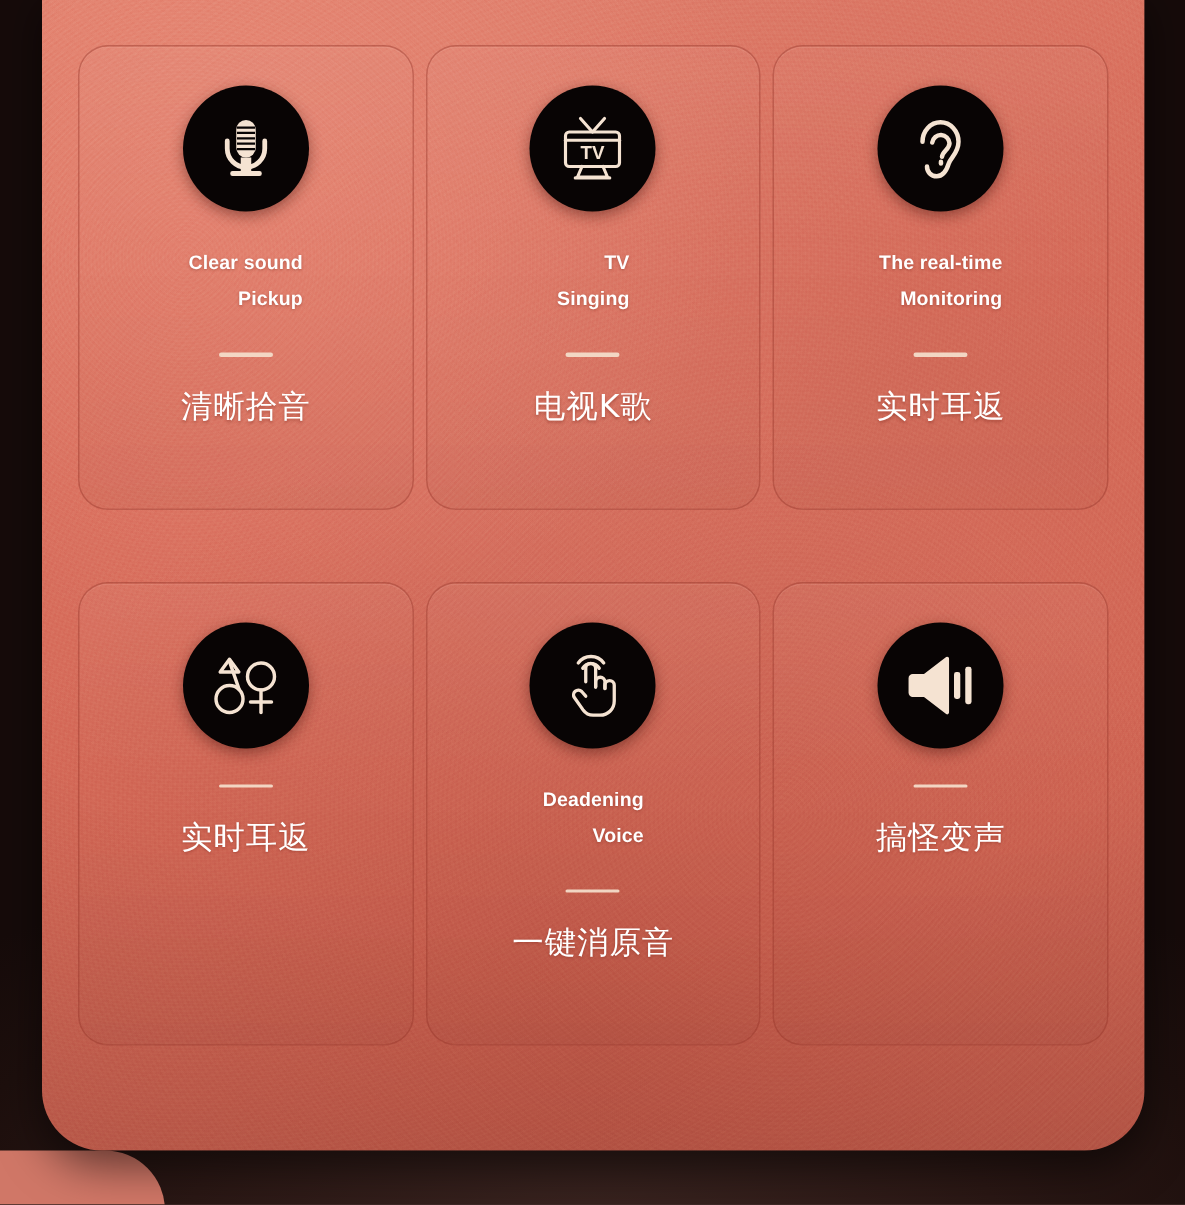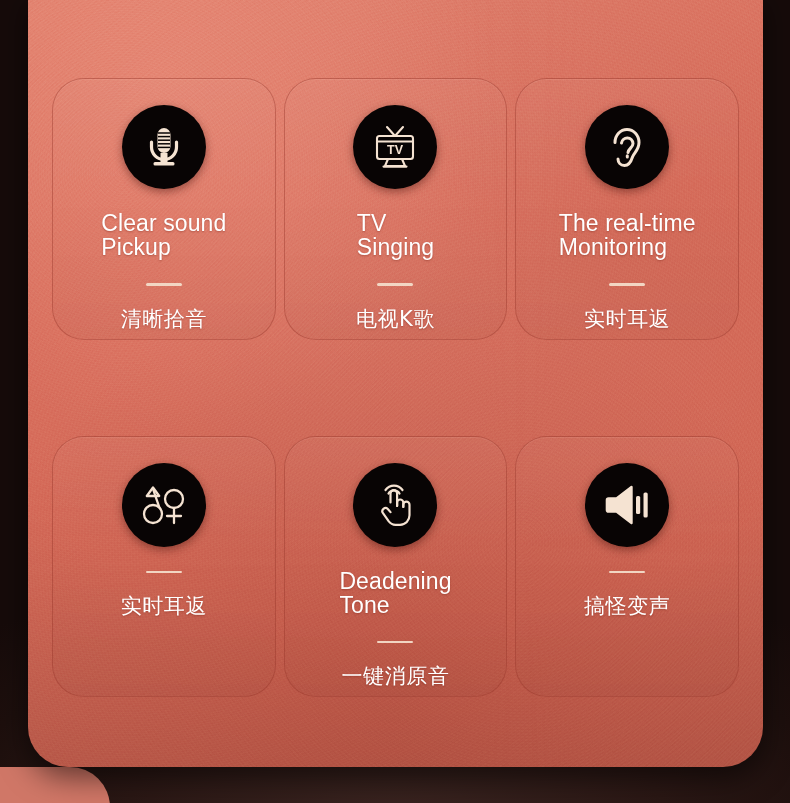--- a/index.html
+++ b/index.html
@@ -91,52 +91,51 @@
     row-gap: 48px;
     padding: 36px 24px 70px 24px;
     box-sizing: border-box;
     z-index: 3;
   }
 
   
   .card {
     position: relative;
     border: 1.6px solid rgba(150,52,40,.42);
-    border-radius: 32px;
+    border-radius: 20px;
     display: flex;
     flex-direction: column;
     align-items: center;
     justify-content: flex-start;
     padding-top: 26px;
     box-sizing: border-box;
     background: linear-gradient(180deg, rgba(255,255,255,.035) 0%, rgba(255,255,255,0) 45%, rgba(0,0,0,.025) 100%);
     box-shadow: inset 0 1px 0 rgba(255,220,205,.10);
-    margin-top: 48px;
   }
 
   .icon-badge {
     width: 84px;
     height: 84px;
     border-radius: 50%;
     background: #080404;
     display: flex;
     align-items: center;
     justify-content: center;
     box-shadow: 0 3px 9px rgba(60,14,8,.45);
     flex: none;
   }
   .icon-badge svg { display: block; }
 
   .title {
     margin-top: 22px;
     color: #ffffff;
-    font-size: 23px;
-    font-weight: normal;
+    font-size: 13px;
+    font-weight: bold;
     line-height: 24px;
-    text-align: left;
+    text-align: right;
     letter-spacing: .1px;
     text-shadow: 0 1px 2px rgba(110,30,18,.38);
     white-space: pre-line;
   }
 
   .divider {
     margin-top: 24px;
     width: 36px;
     height: 2.6px;
     border-radius: 2px;
@@ -259,21 +258,21 @@
                 <path d="M18.5 13.5 a6.5 6.5 0 0 1 11 0"></path>
                 <path d="M15.5 10 a10.5 10.5 0 0 1 17 0"></path>
                 <path d="M20.5 22.5 V13.5 a3.3 3.3 0 0 1 6.6 0 V26"></path>
                 <path d="M27.1 26 v-3.4 a3.1 3.1 0 0 1 6.2 0 V27"></path>
                 <path d="M33.3 27 v-2.2 a3.1 3.1 0 0 1 6.2 0 v10.5 c0 5.2-4 9.5-9.5 9.5 h-4.6 c-3 0-5-1.3-6.8-3.7 L13 33.2 a3.2 3.2 0 0 1 4.8-4.2 l2.7 3.1"></path>
               </g>
             </svg>
           </span>
         </div>
         <div class="title">Deadening
-Tone</div>
+Voice</div>
         <div class="divider"></div>
         <div class="subtitle">一键消原音</div>
       </div>
 
       <div class="card">
         <div class="icon-badge">
           <span>
             <svg width="50" height="50" viewBox="0 0 50 50">
               <path d="M29.5 7 L14.5 18.5 H6.5 a1.6 1.6 0 0 0 -1.6 1.6 v9.8 a1.6 1.6 0 0 0 1.6 1.6 h8 L29.5 43 Z" fill="#f5e3d2" stroke="#f5e3d2" stroke-width="2.4" stroke-linejoin="round"></path>
               <rect x="34" y="16" width="4.2" height="18" rx="1.6" fill="#f5e3d2"></rect>

